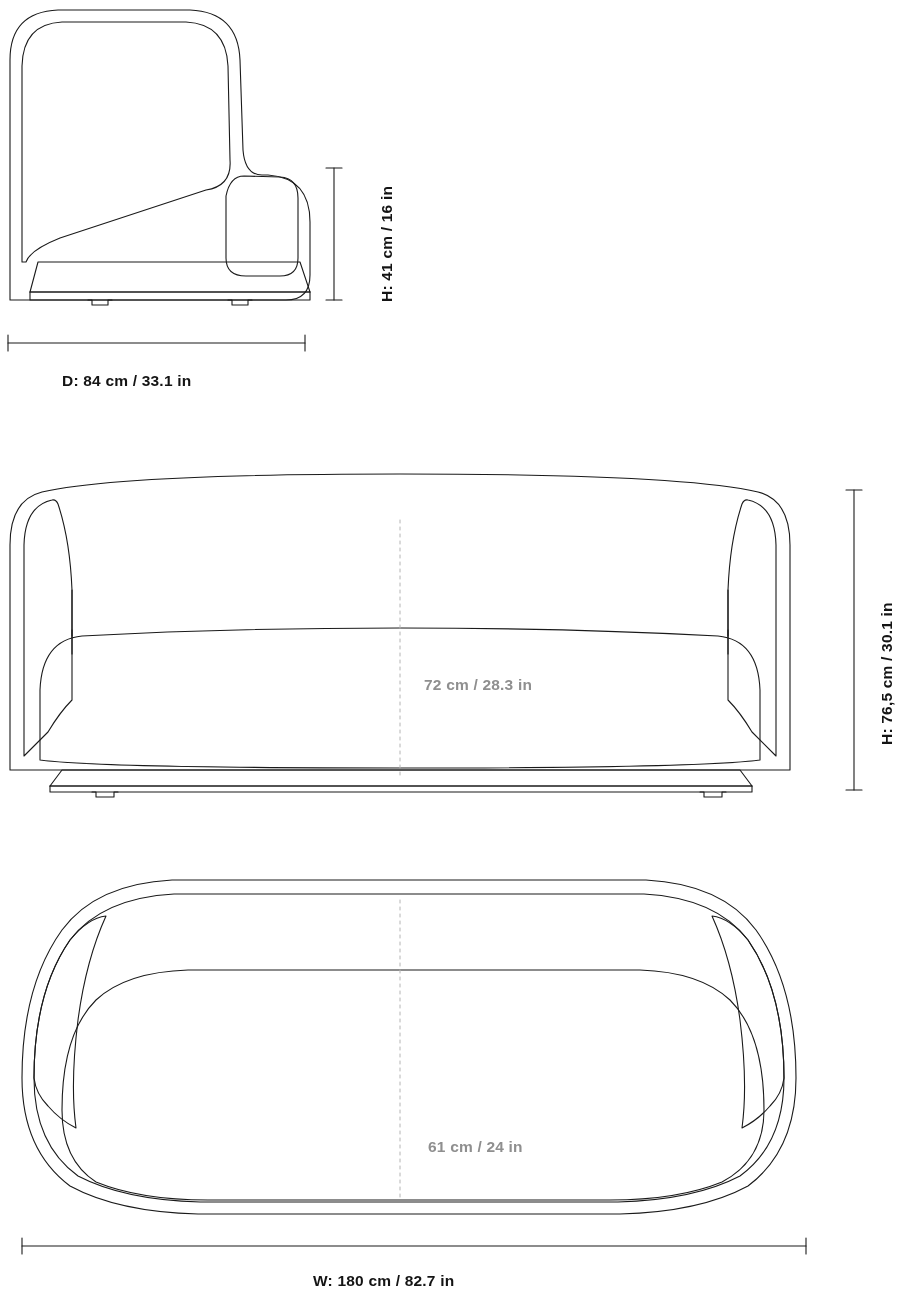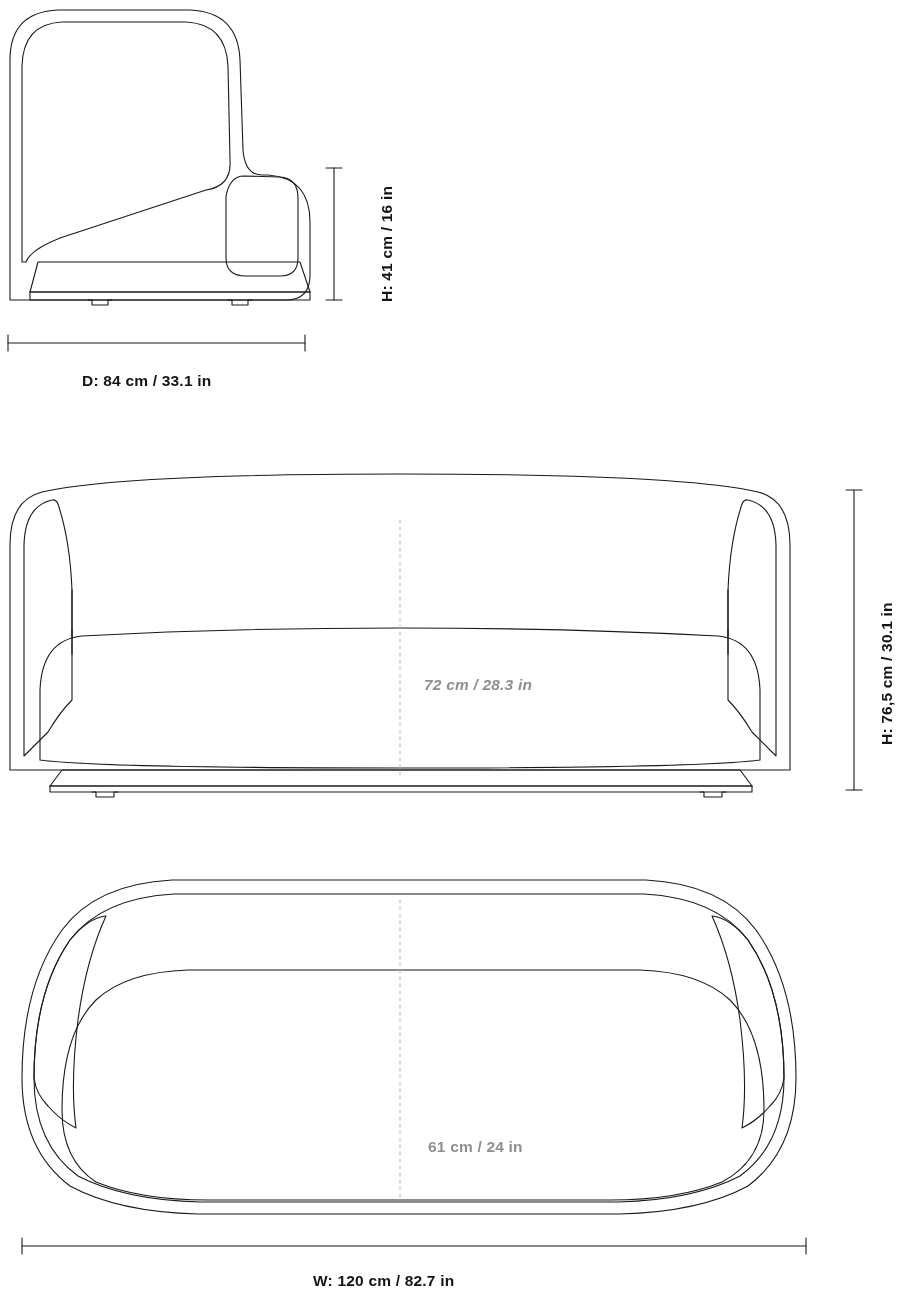--- a/index.html
+++ b/index.html
@@ -226,23 +226,23 @@
         <line x1="22" y1="1246" x2="806" y2="1246"></line>
         <line x1="22" y1="1238" x2="22" y2="1254"></line>
         <line x1="806" y1="1238" x2="806" y2="1254"></line>
       </g>
 
     </g>
   </svg>
 
   <div class="lbl vert rot-up" style="left:378px; top:302px;">H: 41 cm / 16 in</div>
 
-  <div class="lbl" style="left:62px; top:372px;margin-left:20px;">D: 84 cm / 33.1 in</div>
-
-  <div class="lbl-gray" style="left:424px; top:676px;font-style:italic;">72 cm / 28.3 in</div>
+  <div class="lbl" style="left:62px; top:372px;">D: 84 cm / 33.1 in</div>
+
+  <div class="lbl-gray" style="left:424px; top:676px;">72 cm / 28.3 in</div>
 
   <div class="lbl vert rot-up" style="left:878px; top:745px;">H: 76,5 cm / 30.1 in</div>
 
   <div class="lbl-gray" style="left:428px; top:1138px;">61 cm / 24 in</div>
 
-  <div class="lbl" style="left:313px; top:1272px;">W: 120 cm / 82.7 in</div>
+  <div class="lbl" style="left:313px; top:1272px;">W: 180 cm / 82.7 in</div>
 
 </div>
 
 </body></html>

